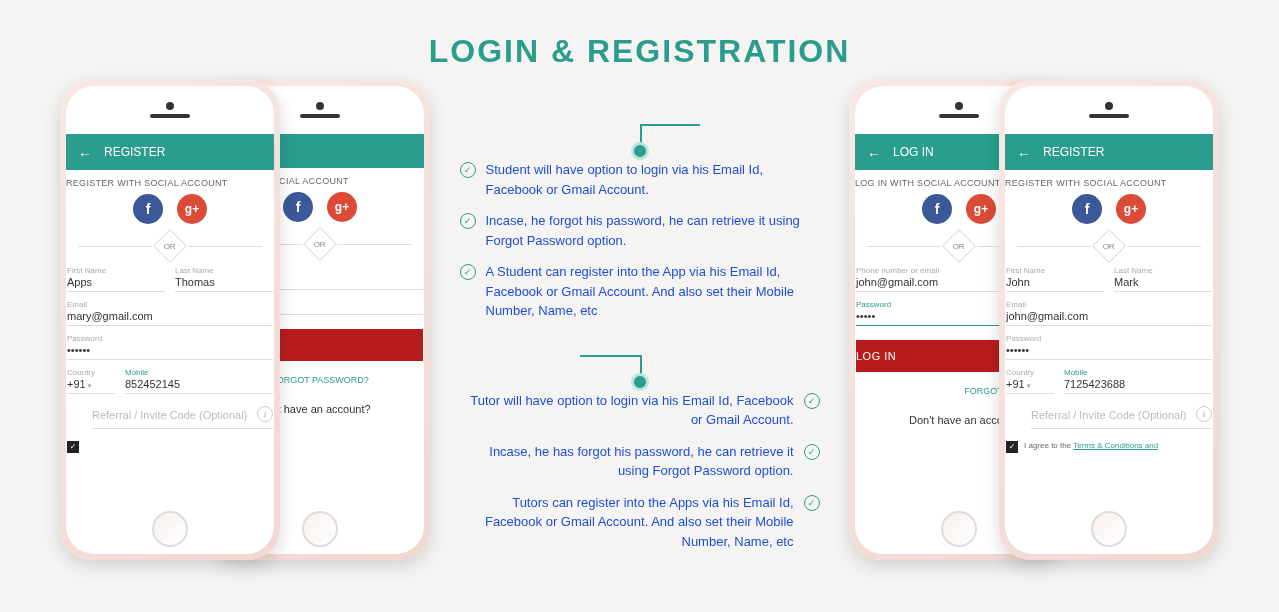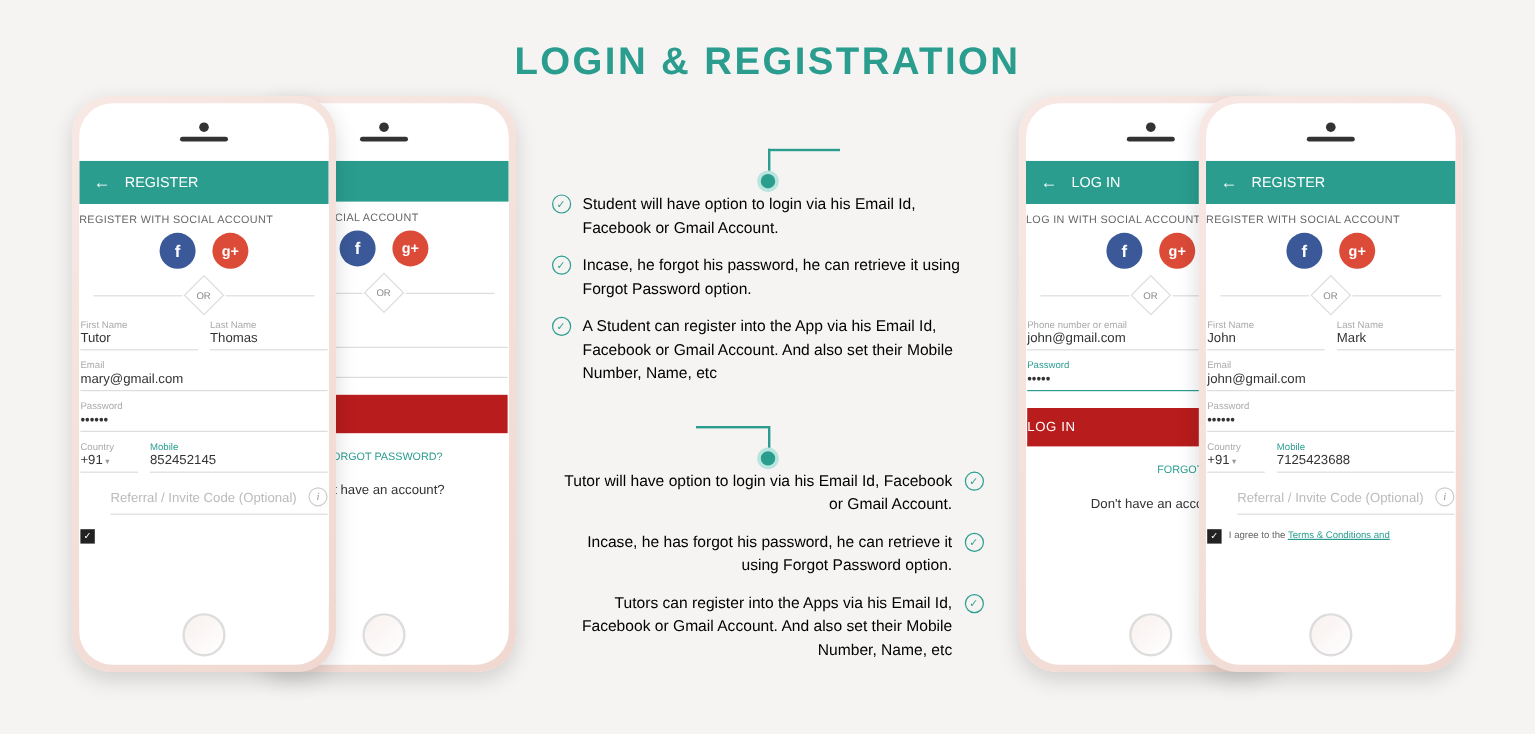--- a/index.html
+++ b/index.html
@@ -52,21 +52,21 @@
 
   .middle { flex: 1; display: flex; flex-direction: column; gap: 30px; padding-top: 50px; max-width: 360px; }
   .block { position: relative; }
   .connector { position: absolute; width: 2px; background: #2a9d8f; }
   .connector-h { position: absolute; height: 2px; background: #2a9d8f; }
   .dot { width: 18px; height: 18px; border: 3px solid #b8e6de; background: #2a9d8f; border-radius: 50%; position: absolute; }
   .bullets { display: flex; flex-direction: column; gap: 12px; }
   .bullet { display: flex; gap: 10px; align-items: flex-start; }
   .bullet.right-align { flex-direction: row-reverse; text-align: right; }
   .check { width: 16px; height: 16px; border: 1.5px solid #2a9d8f; border-radius: 50%; display: flex; align-items: center; justify-content: center; color: #2a9d8f; font-size: 9px; flex-shrink: 0; margin-top: 2px; }
-  .bullet-text { font-size: 13px; color: #000000; line-height: 1.5; }
+  .bullet-text { font-size: 13px; color: #1d4ed8; line-height: 1.5; }
   .block1 .dot { left: 50%; top: -18px; transform: translateX(-50%); }
   .block1 .connector { left: 50%; top: -36px; height: 20px; }
   .block1 .connector-h { left: 50%; top: -36px; width: 60px; }
   .block2 .dot { left: 50%; top: -18px; transform: translateX(-50%); }
   .block2 .connector { left: 50%; top: -36px; height: 20px; }
   .block2 .connector-h { right: 50%; top: -36px; width: 60px; }
   .block1 { margin-top: 30px; }
   .block2 { margin-top: 40px; }
 </style>
 </head>
@@ -96,21 +96,21 @@
           </div>
           <div class="or-divider">
               <div class="or-text">
                 <span>OR</span>
               </div>
             </div>
           <div class="form">
             <div class="row2">
               <div class="field">
                 <div class="field-label">First Name</div>
-                <div class="field-value">Tutor</div>
+                <div class="field-value">Apps</div>
               </div>
               <div class="field">
                 <div class="field-label">Last Name</div>
                 <div class="field-value">Thomas</div>
               </div>
             </div>
             <div class="field">
               <div class="field-label">Email</div>
               <div class="field-value">mary@gmail.com</div>
             </div>

